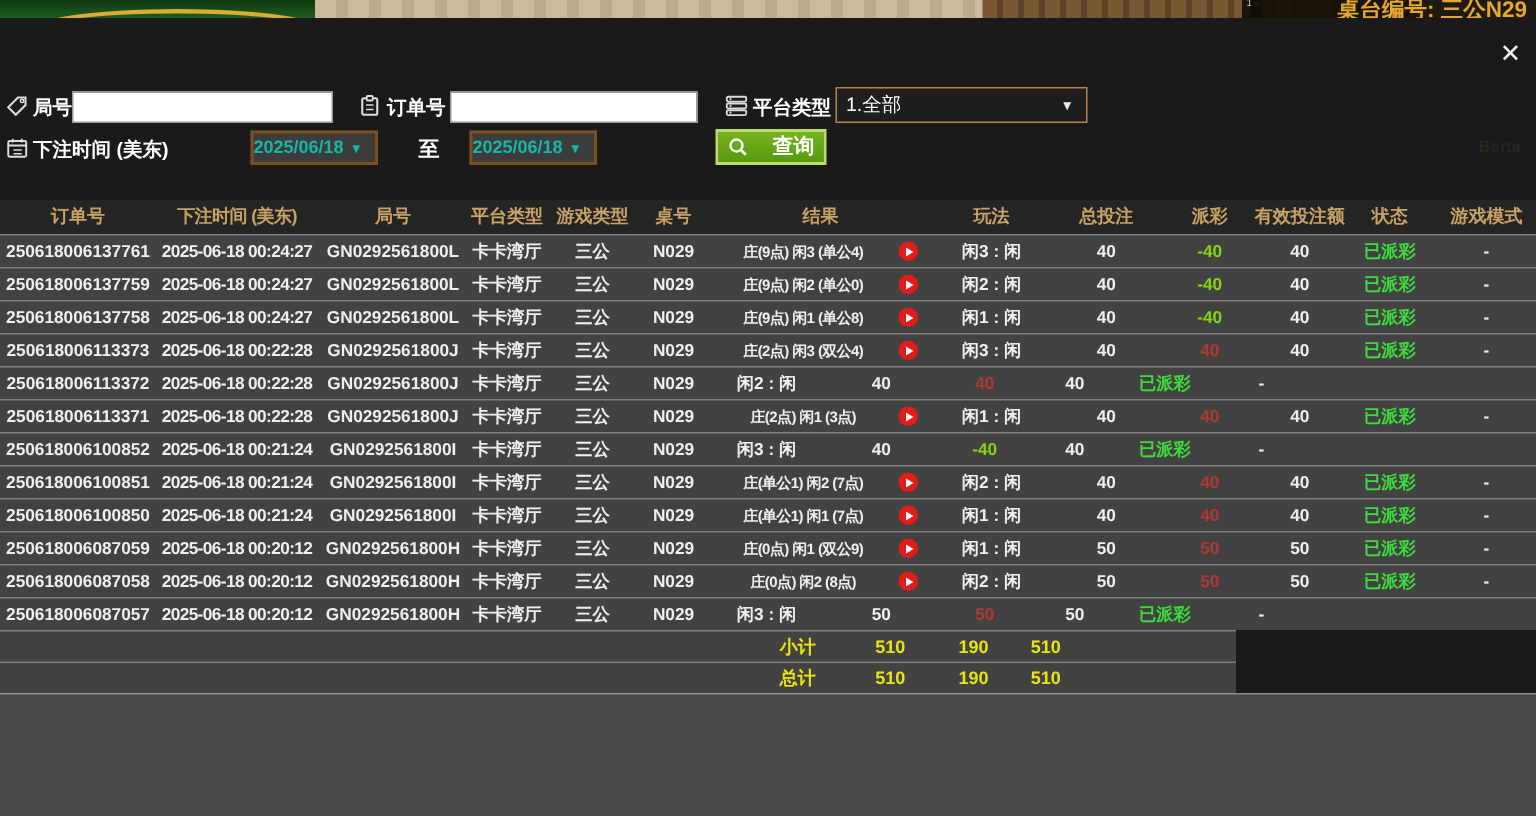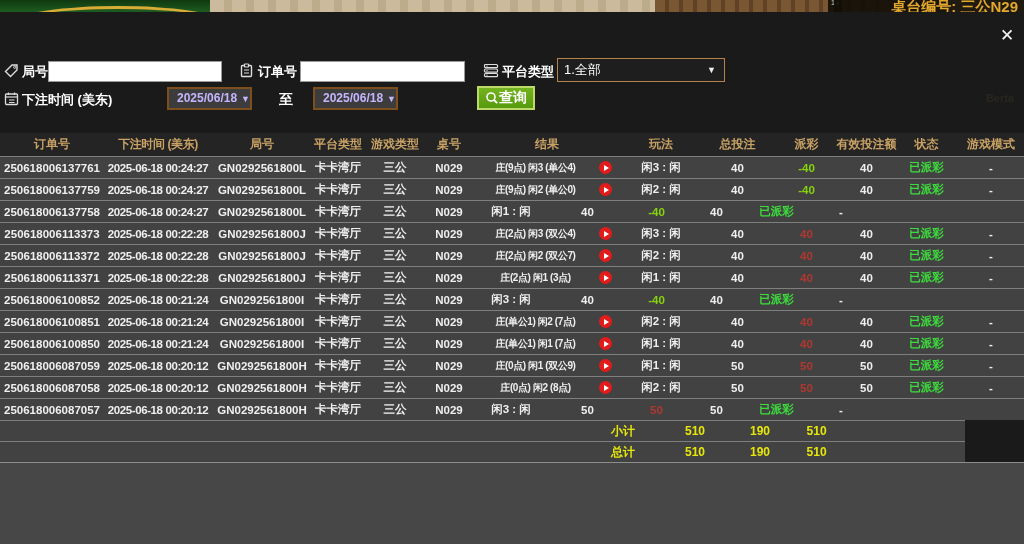--- a/index.html
+++ b/index.html
@@ -28,47 +28,47 @@
   
   .modal { position:absolute; left:0; top:12px; width:1024px; height:532px; background:#1a1a1a; }
   .close-btn { position:absolute; top:13px; right:6px; width:22px; height:22px; color:#f5f5f5;
                font-size:17px; line-height:22px; text-align:center; cursor:pointer; font-weight:bold;}
 
   
   .flabel { position:absolute; color:#fff; font-size:13px; font-weight:bold; white-space:nowrap; }
   .ficon  { position:absolute; width:15px; height:15px; }
   .ficon svg { display:block; }
   .tinput { position:absolute; height:21px; background:#fff; border:1px solid #9a9a9a; font-size:12px; padding:0 4px; color:#222; }
-  .datebox { position:absolute; height:23px; background:#3c3c3c; border:2px solid #7d4f1d; color:#c4b5fd;
-             font-size:12px; font-weight:bold; text-align:right; line-height:19px; cursor:pointer; }
+  .datebox { position:absolute; height:23px; background:#3c3c3c; border:2px solid #7d4f1d; color:#14b8a6;
+             font-size:12px; font-weight:bold; text-align:left; line-height:19px; cursor:pointer; }
   .datebox .arr { font-size:9px; margin-left:4px; }
   .selbox { position:absolute; height:24px; background:#1e1e1e; border:1px solid #b5824a; color:#fff;
             font-size:13px; line-height:22px; padding:0 6px; cursor:pointer; }
   .selbox .arr { position:absolute; right:8px; top:0; font-size:9px; line-height:22px; color:#eee; }
   .querybtn { position:absolute; height:24px; background:linear-gradient(180deg,#74b31f,#569a0e); border:2px solid #bcd96a;
-              color:#fff; font-size:14px; font-weight:bold; display:flex; align-items:center; gap:0;
+              color:#fff; font-size:14px; font-weight:bold; display:flex; align-items:center; gap:16px;
               padding:0 6px; cursor:pointer; }
 
   
   .table { position:absolute; left:0; top:121px; width:1024px; }
   .tr { display:flex; width:1024px; height:22px; background:#424242; border-top:1px solid #7f7f7f; }
   .thead { height:23px; background:#242424; border-top:none; }
   .td { display:flex; align-items:center; justify-content:center; font-size:11.5px; color:#efefef;
         white-space:nowrap; overflow:visible; font-weight:bold; }
   .th { color:#c8a165; font-size:12px; font-weight:bold; }
   .col-order{width:104px} .col-time{width:108px; letter-spacing:-0.4px;} .col-round{width:100px}
   .col-platform{width:52px} .col-game{width:62px} .col-table{width:46px}
   .col-result{width:150px} .col-play{width:78px} .col-total{width:75px}
   .col-payout{width:63px} .col-valid{width:57px} .col-status{width:63px} .col-mode{width:66px}
   .col-result .result-text { flex:1; text-align:center; font-size:10px; letter-spacing:-0.4px;}
   .play-icon { width:13px; height:13px; border-radius:50%; background:#e21b1b; position:relative; margin-right:10px; flex:none; cursor:pointer;}
   .play-icon::after { content:""; position:absolute; left:5px; top:3.5px; border-left:5px solid #fff;
                       border-top:3px solid transparent; border-bottom:3px solid transparent; }
   .neg { color:#86d40e; } .pos { color:#b03830; } .status-green { color:#3ddc3d; }
-  .sumrow { display:flex; width:965px; height:21px; background:#424242; border-top:1px solid #7f7f7f; }
+  .sumrow { display:flex; width:824px; height:21px; background:#424242; border-top:1px solid #7f7f7f; }
   .sumrow .td { color:#e6e60a; font-weight:bold; font-size:12px; }
   .spacer-l { width:622px; } .spacer-r { width:129px; }
   .empty-area { position:absolute; left:0; top:450px; width:1024px; height:94px; background:#474747; border-top:1px solid #8d8d8d; }
 </style>
 </head>
 <body>
 
 <div class="screen">
 
   <div class="game-strip">
@@ -208,20 +208,24 @@
             <div class="td col-status status-green">已派彩</div>
             <div class="td col-mode">-</div>
           </div>
           <div class="tr">
             <div class="td col-order">250618006137758</div>
             <div class="td col-time">2025-06-18 00:24:27</div>
             <div class="td col-round">GN0292561800L</div>
             <div class="td col-platform">卡卡湾厅</div>
             <div class="td col-game">三公</div>
             <div class="td col-table">N029</div>
+            <div class="td col-result">
+              <span class="result-text">庄(9点) 闲1 (单公8)</span>
+              <span class="play-icon"></span>
+            </div>
             <div class="td col-play">闲1 : 闲</div>
             <div class="td col-total">40</div>
             <div class="td col-payout neg">-40</div>
             <div class="td col-valid">40</div>
             <div class="td col-status status-green">已派彩</div>
             <div class="td col-mode">-</div>
           </div>
           <div class="tr">
             <div class="td col-order">250618006113373</div>
             <div class="td col-time">2025-06-18 00:22:28</div>
@@ -240,24 +244,20 @@
             <div class="td col-status status-green">已派彩</div>
             <div class="td col-mode">-</div>
           </div>
           <div class="tr">
             <div class="td col-order">250618006113372</div>
             <div class="td col-time">2025-06-18 00:22:28</div>
             <div class="td col-round">GN0292561800J</div>
             <div class="td col-platform">卡卡湾厅</div>
             <div class="td col-game">三公</div>
             <div class="td col-table">N029</div>
-            <div class="td col-result">
-              <span class="result-text">庄(2点) 闲2 (双公7)</span>
-              <span class="play-icon"></span>
-            </div>
             <div class="td col-play">闲2 : 闲</div>
             <div class="td col-total">40</div>
             <div class="td col-payout pos">40</div>
             <div class="td col-valid">40</div>
             <div class="td col-status status-green">已派彩</div>
             <div class="td col-mode">-</div>
           </div>
           <div class="tr">
             <div class="td col-order">250618006113371</div>
             <div class="td col-time">2025-06-18 00:22:28</div>

